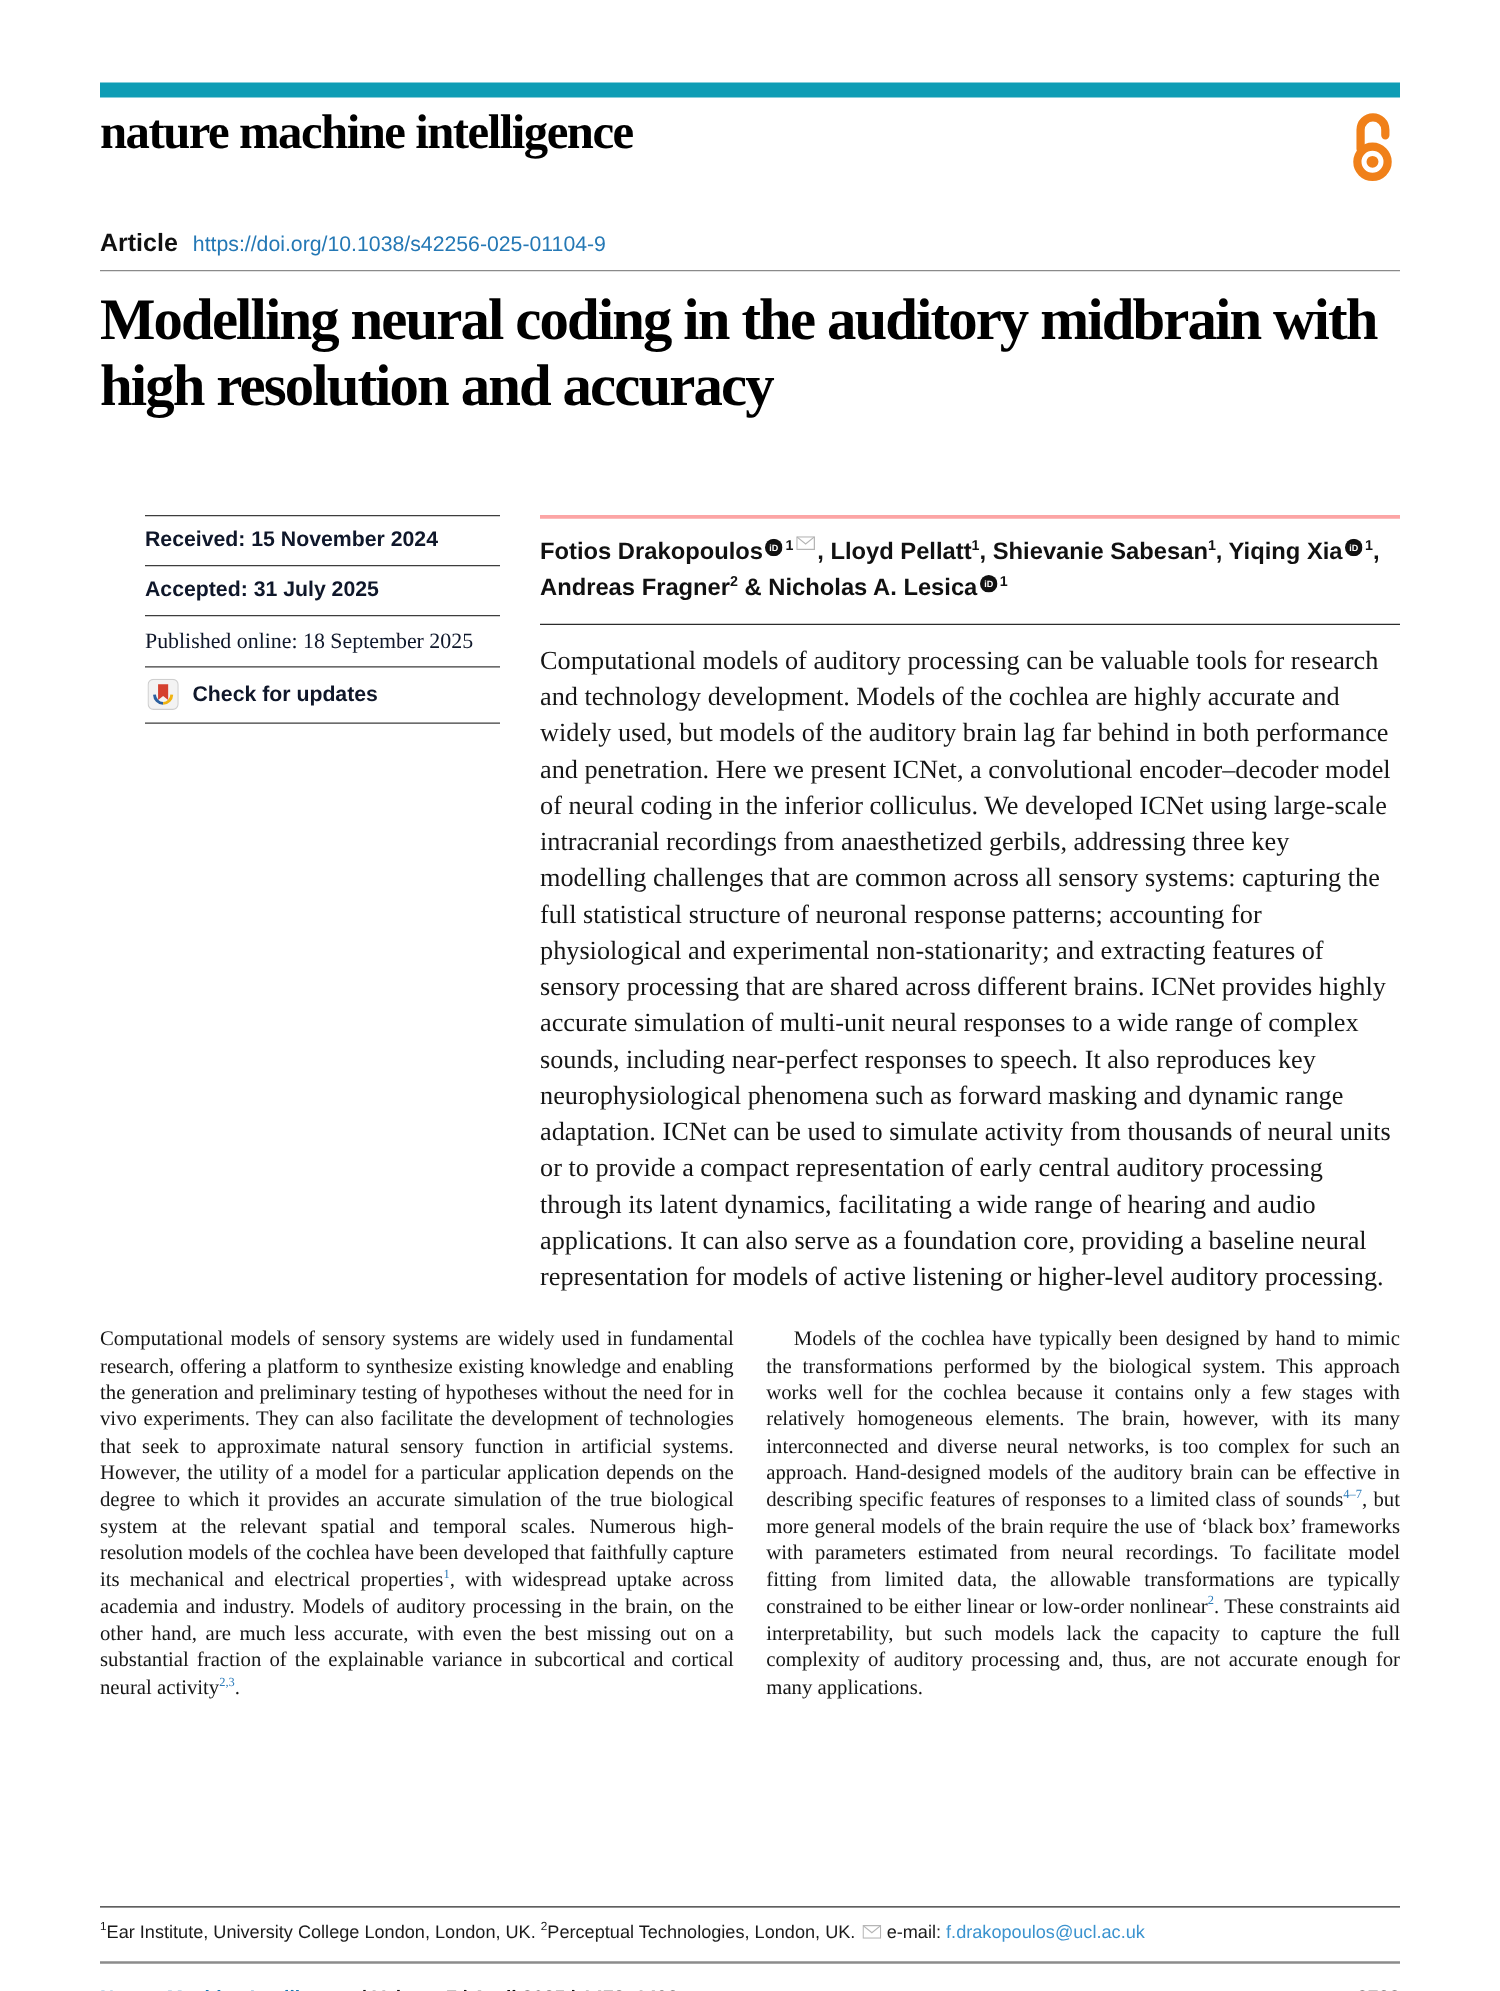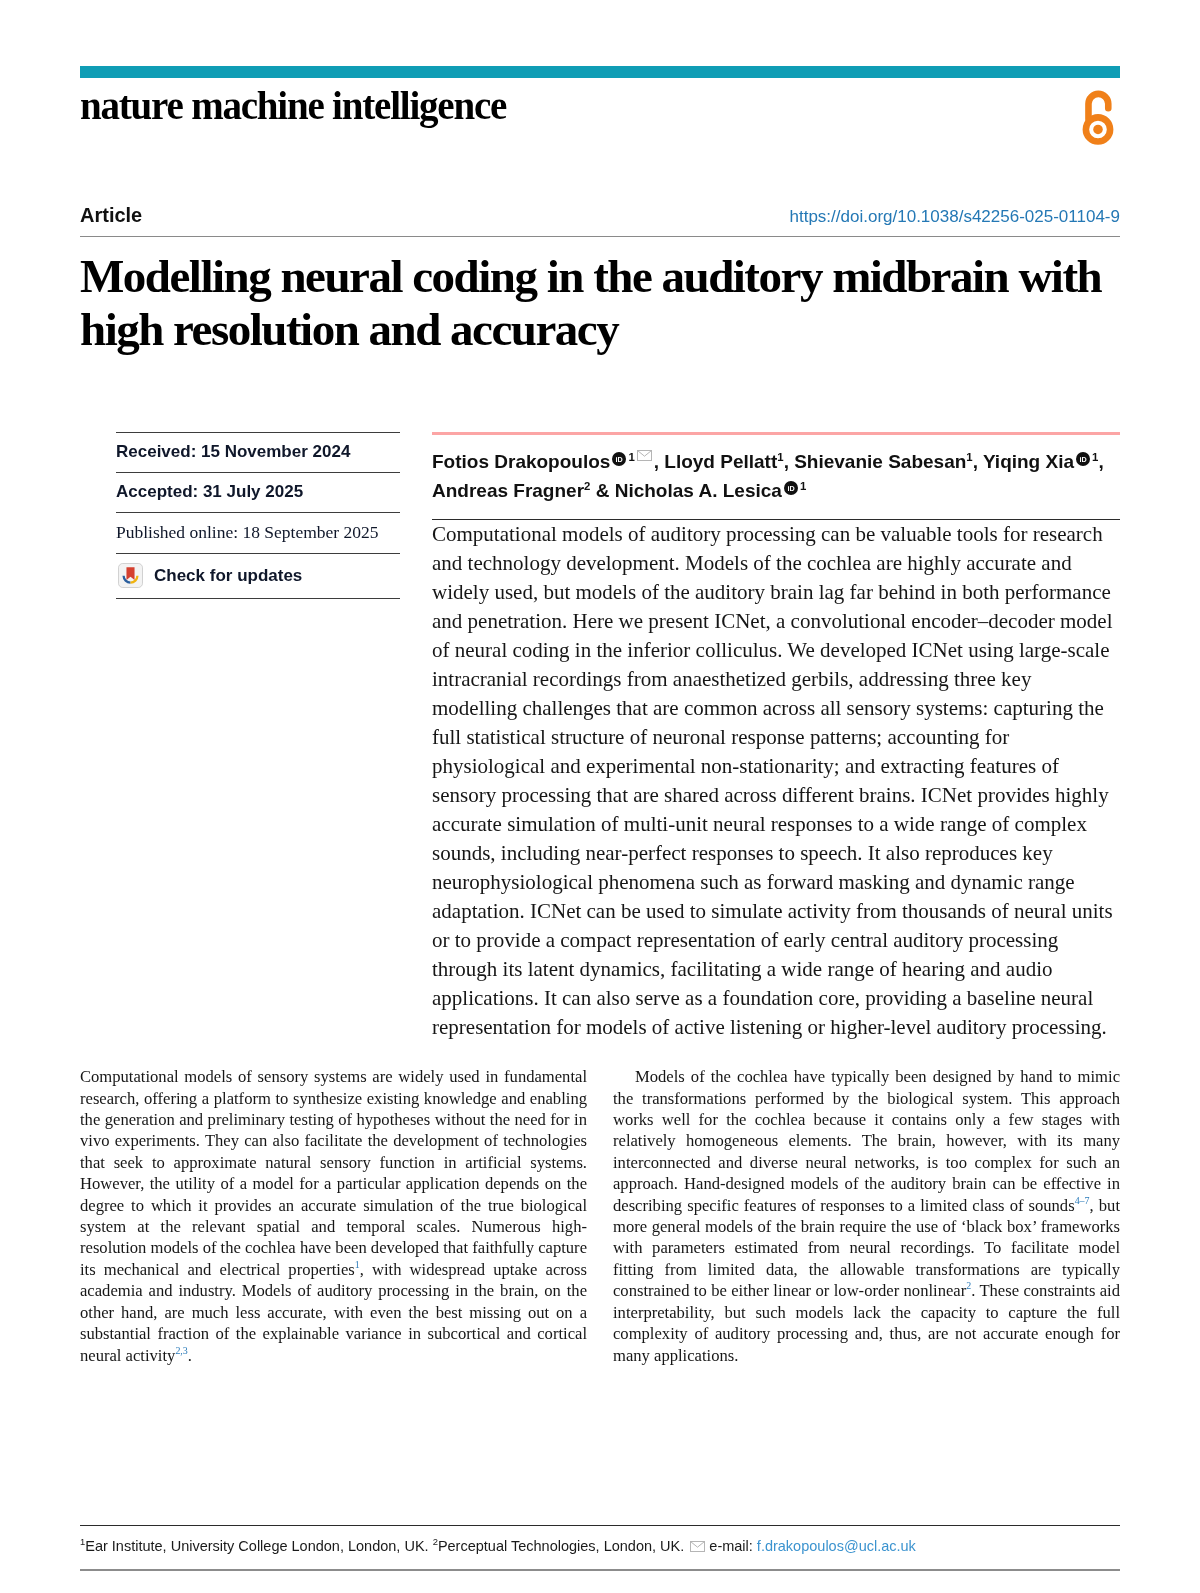--- a/index.html
+++ b/index.html
@@ -17,21 +17,21 @@
   .accent-bar { height:12px; background:#0f9db5; }
 
   .masthead { display:flex; justify-content:space-between; align-items:flex-start; margin-top:8px; height:62px; }
   .wordmark {
     font-family:"Liberation Serif", serif;
     font-weight:700; font-size:39px; letter-spacing:-1.2px;
     line-height:1.05; color:#000;
   }
   .oa-logo { margin-top:2px; }
 
-  .article-row { display:flex; justify-content:space-between; align-items:baseline; margin-top:56px; font-family:"Liberation Sans", sans-serif; }
+  .article-row { display:flex; align-items:baseline; margin-top:36px; font-family:"Liberation Sans", sans-serif; }
   .article-label { font-weight:700; font-size:20px; color:#111; }
   .doi-link { font-size:17px; color:#2478b5; text-decoration:none; }
 
   .rule-article { border:none; border-top:1px solid #8a8a8a; margin:9px 0 0 0; }
 
   .title {
     margin:13px 0 0 0;
     font-family:"Liberation Serif", serif;
     font-weight:700; font-size:47px; line-height:1.13;
     letter-spacing:-1.5px; color:#000;
@@ -53,20 +53,21 @@
     border-top:3px solid #fca5a5;
     padding-top:12px;
     font-family:"Liberation Sans", sans-serif;
     font-weight:700; font-size:19px; line-height:29px; color:#111;
   }
   .authors sup.ref { font-weight:700; }
 
   .abstract {
     margin-top:14px;
     border-top:1px solid #2b2b2b;
+    padding-top:14px;
     font-size:21px; line-height:29px; color:#161616;
   }
 
   sup.ref { font-size:0.60em; line-height:0; vertical-align:super; color:inherit; }
   sup.ref.blue { color:#2b7bb9; }
 
   .inline-icon { display:inline-block; line-height:0; margin:0 2px; }
   .authors .orcid-icon { vertical-align:2px; }
   .authors .envelope-icon { vertical-align:7px; }
   .affiliation .envelope-icon { vertical-align:-1px; margin-right:4px; }

